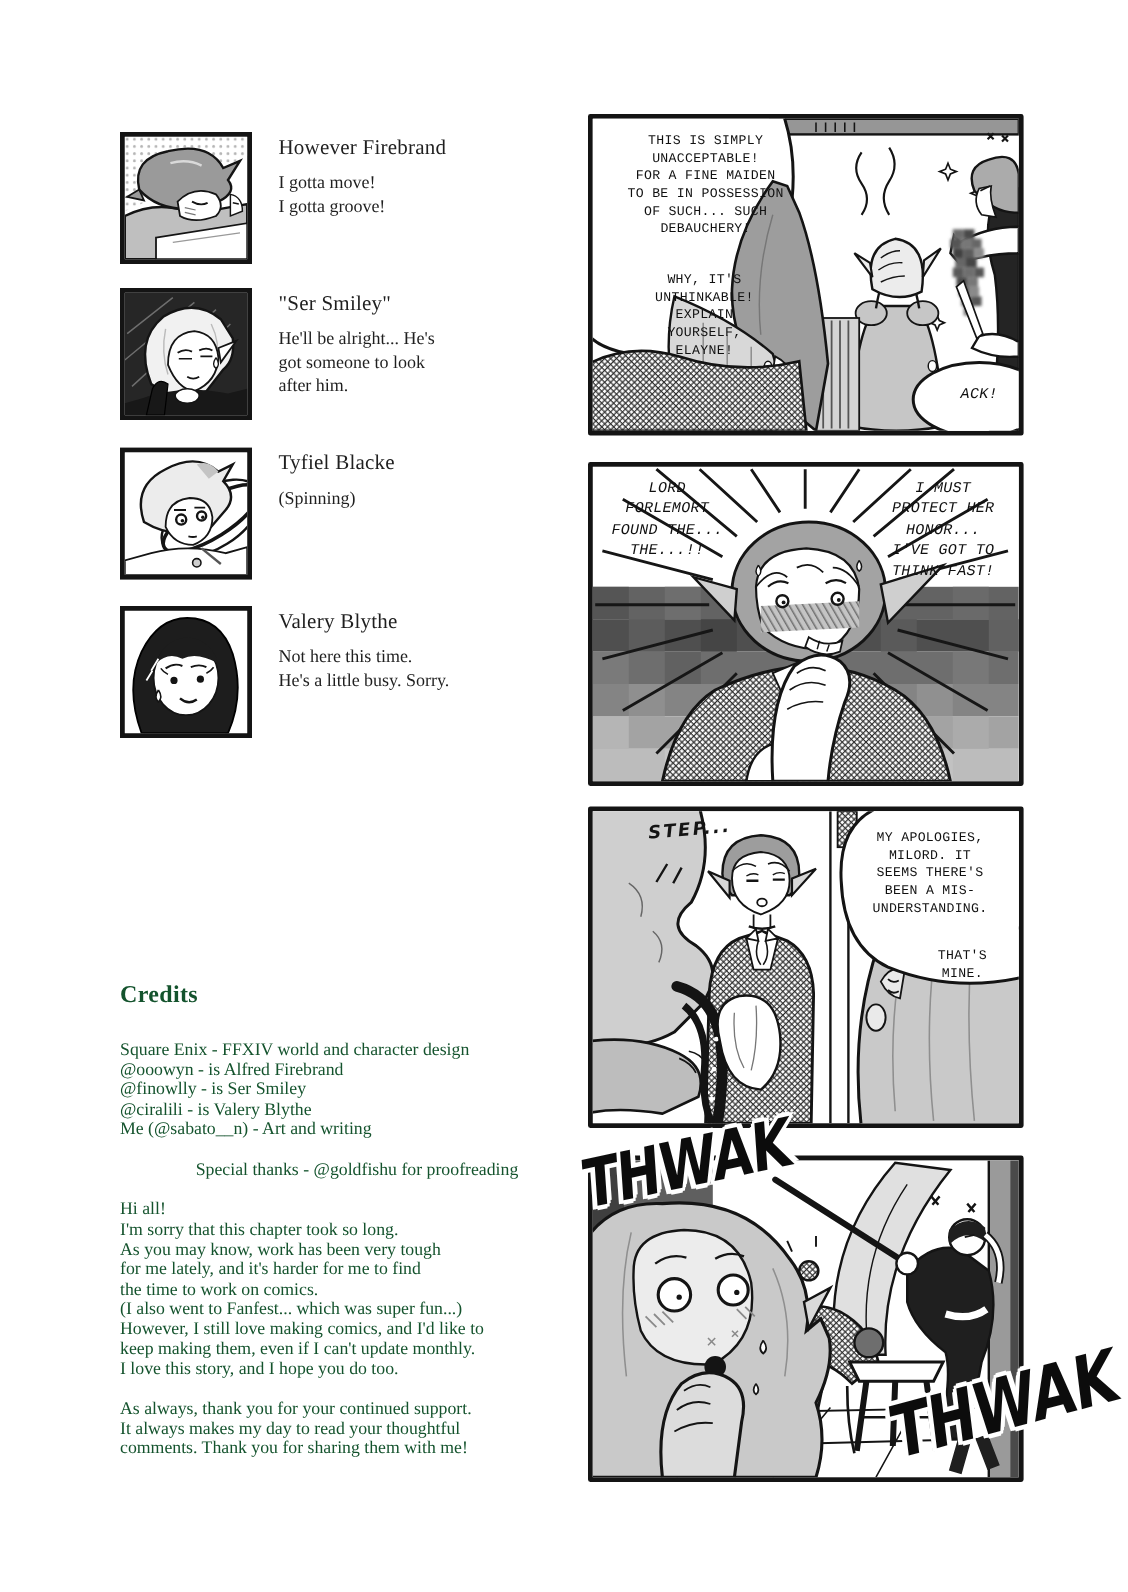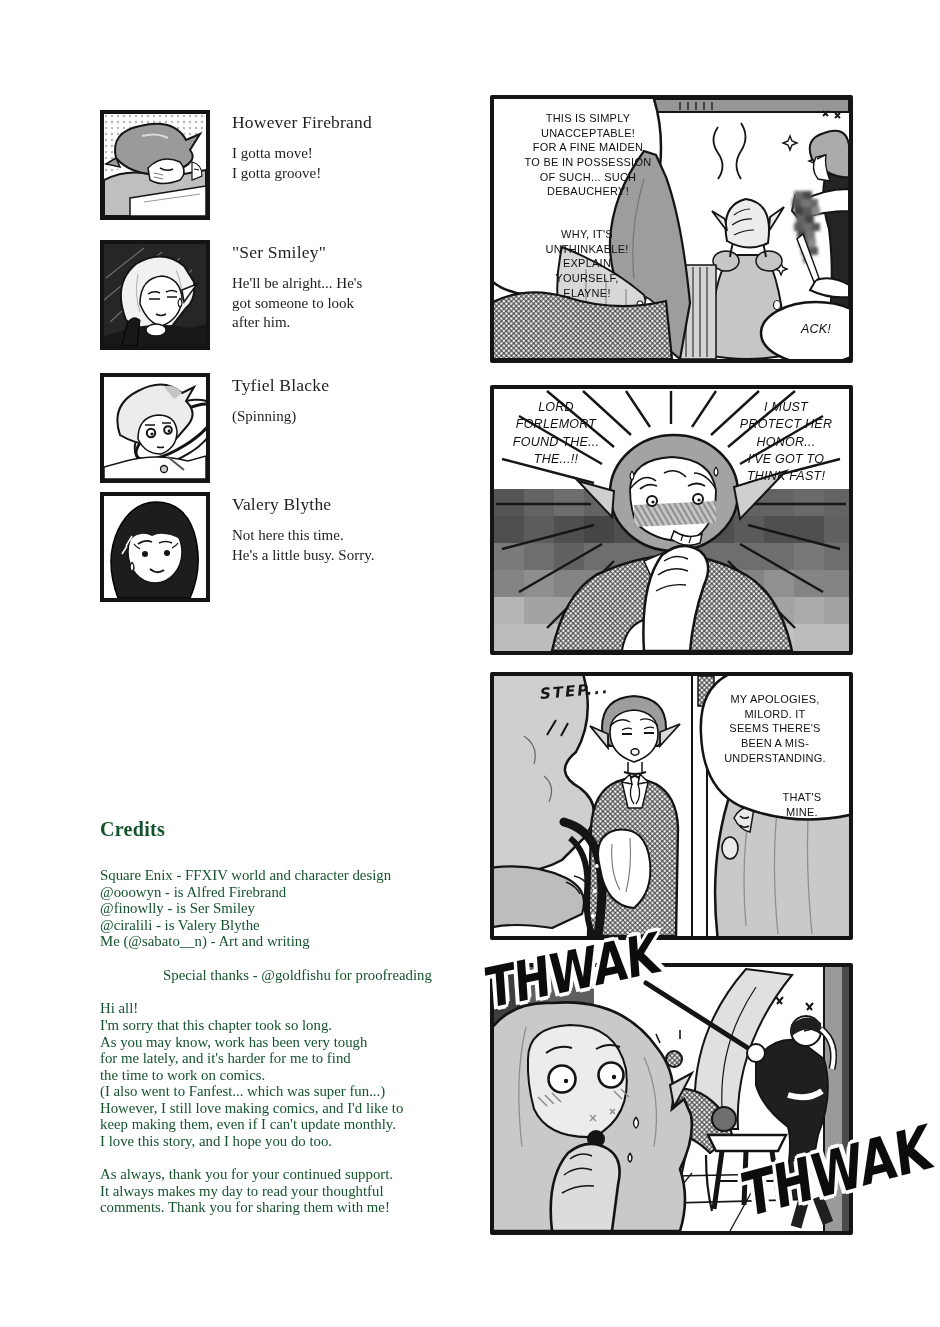--- a/index.html
+++ b/index.html
@@ -21,21 +21,21 @@
   .credits .letter{margin-top:17px;}
 
   
   .panel{position:absolute;left:490px;width:355px;border:4px solid #141414;border-radius:2px;background:#fff;}
   .panel svg.art{position:absolute;left:0;top:0;width:100%;height:100%;z-index:1;}
   #panel1{top:95px;height:260px;}
   #panel2{top:385px;height:262px;}
   #panel3{top:672px;height:260px;}
   #panel4{top:963px;height:264px;}
 
-  .bubble{position:absolute;z-index:3;font-family:Liberation Sans, sans-serif;
+  .bubble{position:absolute;z-index:3;font-family:Liberation Mono, monospace;
     font-size:11px;line-height:1.33;font-weight:500;letter-spacing:.25px;color:#101010;
     text-align:center;white-space:pre-line;}
   .thought{font-style:italic;font-size:12.5px;line-height:1.38;}
   #p1-t1{left:4px;top:12px;width:180px;}
   #p1-t2{left:20px;top:128px;width:146px;}
   #p1-ack{left:276px;top:222px;width:92px;font-style:italic;font-size:12.5px;}
   #p2-t1{left:0px;top:10px;width:124px;}
   #p2-t2{left:230px;top:10px;width:124px;}
   #p3-t1{left:210px;top:16px;width:142px;}
   #p3-t2{left:266px;top:114px;width:84px;}
@@ -131,21 +131,21 @@
         <path d="M64,80 L80,93" stroke="#555" stroke-width="2"></path>
         <circle cx="60" cy="92" r="3.5" fill="#cfcfcf" stroke="#141414" stroke-width="1.3"></circle>
       </svg>
     </div>
     <div class="char-info">
       <h3 class="char-name">Tyfiel Blacke</h3>
       <p class="char-desc">(Spinning)</p>
     </div>
   </div>
 
-  <div class="char-card" style="top:492px">
+  <div class="char-card" style="top:505px">
     <div class="portrait">
       <svg viewBox="0 0 102 102">
         <rect width="102" height="102" fill="#fff"></rect>
         <path d="M36,92 Q52,87 68,92 L84,102 L16,102 Z" fill="#fff" stroke="#141414" stroke-width="1.5"></path>
         <path d="M14,102 Q0,64 14,34 Q28,6 52,6 Q80,6 90,36 Q100,70 86,102 Z" fill="#1d1d1d" stroke="#000" stroke-width="1.5"></path>
         <ellipse cx="51" cy="56" rx="27" ry="31" fill="#fff" stroke="#141414" stroke-width="1.5"></ellipse>
         <path d="M26,44 Q32,24 52,22 Q72,24 78,44 Q60,34 48,40 Q36,34 26,44 Z" fill="#1d1d1d"></path>
         <path d="M22,50 l6,-10 M18,58 l5,-8" stroke="#fff" stroke-width="1.5"></path>
         <circle cx="41" cy="58" r="3" fill="#141414"></circle>
         <circle cx="63" cy="57" r="3" fill="#141414"></circle>

